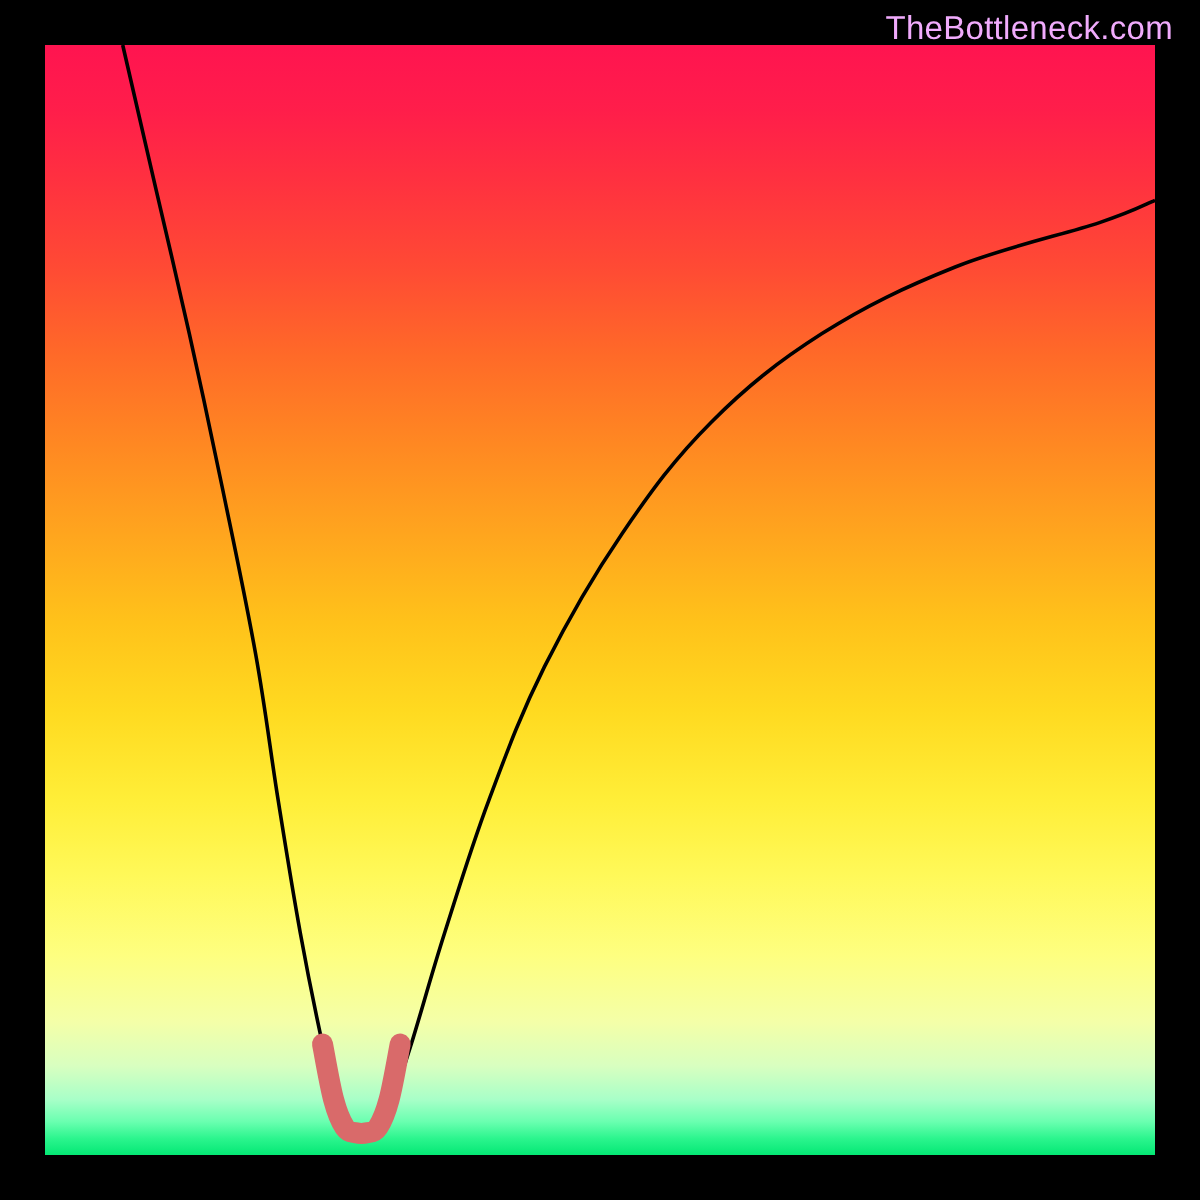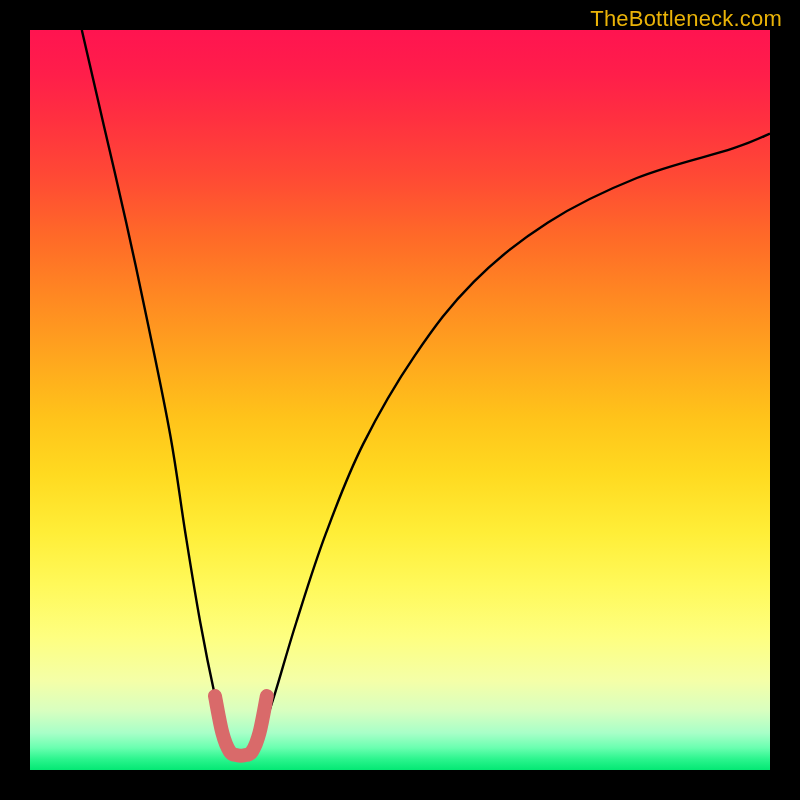--- a/index.html
+++ b/index.html
@@ -8,21 +8,21 @@
     height: 800px;
     background: #000;
     position: relative;
     font-family: Arial, Helvetica, sans-serif;
     overflow: hidden;
   }
   .watermark {
     position: absolute;
     top: 6px;
     right: 18px;
-    color: #eab308;
+    color: #f0abfc;
     font-size: 22px;
     z-index: 10;
     letter-spacing: 0.2px;
   }
   .plot-area {
     position: absolute;
     left: 30px;
     top: 30px;
     width: 740px;
     height: 740px;

